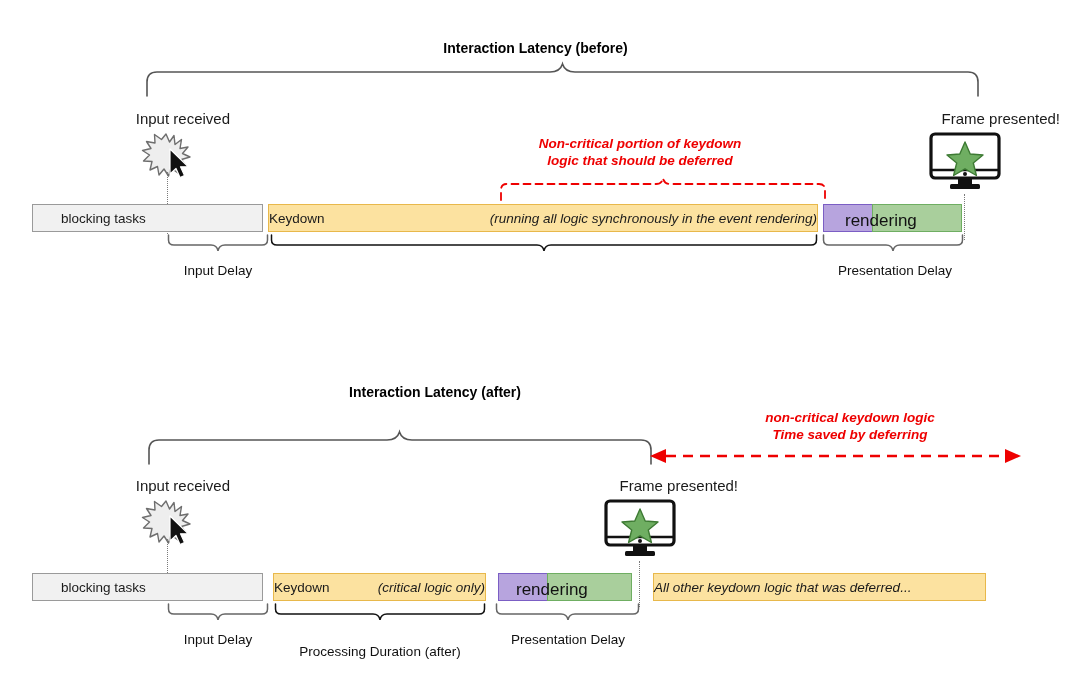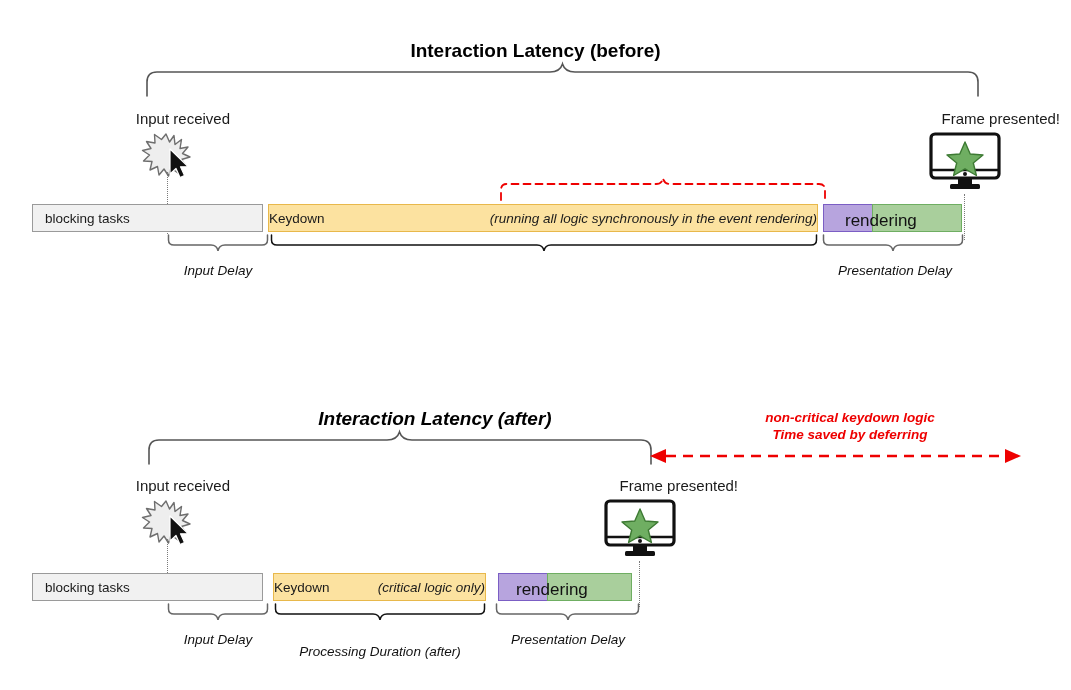--- a/index.html
+++ b/index.html
@@ -12,40 +12,39 @@
     height: 690px;
     position: relative;
     font-family: "Liberation Sans", sans-serif;
     color: #1a1a1a;
     overflow: hidden;
   }
   .stage { position: absolute; inset: 0; }
   .abs { position: absolute; }
 
   .diagram-title {
-    font-size: 19px;
+    font-size: 14px;
     font-weight: bold;
     color: #000000;
     text-align: center;
     white-space: nowrap;
   }
 
   .caption {
     font-size: 15px;
     color: #1a1a1a;
     text-align: right;
     white-space: nowrap;
   }
 
   .brace-label {
     font-size: 13.5px;
     color: #111111;
     text-align: center;
     white-space: nowrap;
-    font-style: italic;
   }
 
   .redtext {
     font-size: 13.5px;
     font-weight: bold;
     font-style: italic;
     color: #ee0000;
     text-align: center;
     line-height: 1.25;
     white-space: nowrap;
@@ -58,21 +57,21 @@
     border-style: solid;
     display: flex;
     align-items: center;
     font-size: 13.5px;
     white-space: nowrap;
     overflow: visible;
   }
   .bar-blocking {
     background: #f1f1f1;
     border-color: #9a9a9a;
-    padding-left: 12px;
+    padding-left: 28px;
   }
   .bar-yellow {
     background: #fce2a0;
     border-color: #e8b84b;
     justify-content: space-between;
   }
   .bar-purple {
     background: #b7a4de;
     border-color: #7b5ec4;
   }
@@ -127,20 +126,24 @@
     <rect x="3" y="2" width="68" height="44" rx="4" ry="4" fill="#ffffff" stroke="#111111" stroke-width="3.2"></rect>
     <line x1="3" y1="38" x2="71" y2="38" stroke="#111111" stroke-width="2.6"></line>
     <circle cx="37" cy="42" r="2" fill="#111111"></circle>
     <rect x="30" y="46" width="14" height="6" fill="#111111"></rect>
     <rect x="22" y="52" width="30" height="5" rx="1.5" fill="#111111"></rect>
     <path d="M37,10 L42.2,22 L55,23 L45.3,31 L48.4,43.5 L37,36.8 L25.6,43.5 L28.7,31 L19,23 L31.8,22 Z" fill="#6fae62" stroke="#3d7a33" stroke-width="1.4" stroke-linejoin="round"></path>
   </svg>
 
   <div class="abs vdots" style="left:964px; top:194px; height:46px;"></div>
 
+  <div class="abs redtext" style="left:440px; top:136px; width:400px;">
+    <div>Non-critical portion of keydown</div>
+    <div>logic that should be deferred</div>
+  </div>
 
   <svg class="abs" style="left:498px; top:180px;" width="330" height="22" viewBox="0 0 330 22">
     <path d="M3,20 L3,10 Q3,4 9,4 L158,4 Q164,4 165,-2 Q166,4 172,4 L321,4 Q327,4 327,10 L327,20" fill="none" stroke="#ee0000" stroke-width="1.8" stroke-linecap="round" stroke-dasharray="7 5"></path>
   </svg>
 
   <div class="abs bar bar-blocking" style="left:32px; top:204px; width:231px;">
     <span>blocking tasks</span>
   </div>
 
   <div class="abs bar bar-yellow" style="left:268px; top:204px; width:550px;">
@@ -161,21 +164,21 @@
 
   <svg class="abs" style="left:270px; top:234px;" width="548" height="20" viewBox="0 0 548 20">
     <path d="M1.5,1 L1.5,6 Q1.5,11 7,11 L267,11 Q273,11 274,17 Q275,11 281,11 L541,11 Q546.5,11 546.5,6 L546.5,1" fill="none" stroke="#111111" stroke-width="1.5" stroke-linecap="round"></path>
   </svg>
 
   <svg class="abs" style="left:822px; top:234px;" width="143" height="20" viewBox="0 0 143 20">
     <path d="M1.5,1 L1.5,6 Q1.5,11 7,11 L64,11 Q70,11 71,17 Q72,11 78,11 L135,11 Q140.5,11 140.5,6 L140.5,1" fill="none" stroke="#666666" stroke-width="1.5" stroke-linecap="round"></path>
   </svg>
   <div class="abs brace-label" style="left:810px; top:263px; width:170px;">Presentation Delay</div>
 
-  <div class="abs diagram-title" style="left:130px; top:408px; width:610px;font-style:italic;">Interaction Latency (after)</div>
+  <div class="abs diagram-title" style="left:130px; top:384px; width:610px;">Interaction Latency (after)</div>
 
   <svg class="abs" style="left:147px; top:438px;" width="506" height="28" viewBox="0 0 506 28">
     <path d="M2,26 L2,12 Q2,2 12,2 L240,2 Q250,2 252.5,-6 Q255,2 265,2 L494,2 Q504,2 504,12 L504,26" fill="none" stroke="#555555" stroke-width="1.6" stroke-linecap="round"></path>
   </svg>
 
   <div class="abs redtext" style="left:690px; top:410px; width:320px;">
     <div>non-critical keydown logic</div>
     <div>Time saved by deferring</div>
   </div>
 
@@ -218,20 +221,23 @@
     <span>Keydown </span>
     <em>(critical logic only)</em>
   </div>
 
   <div class="abs bar bar-purple" style="left:498px; top:573px; width:50px;"></div>
 
   <div class="abs bar bar-green" style="left:547px; top:573px; width:85px;"></div>
 
   <div class="rendering-label" style="left:516px; top:580px;">rendering</div>
 
+  <div class="abs bar bar-yellow" style="left:653px; top:573px; width:333px;">
+    <em>All other keydown logic that was deferred...</em>
+  </div>
 
   <svg class="abs" style="left:167px; top:603px;" width="102" height="20" viewBox="0 0 102 20">
     <path d="M1.5,1 L1.5,6 Q1.5,11 7,11 L44,11 Q50,11 51,17 Q52,11 58,11 L95,11 Q100.5,11 100.5,6 L100.5,1" fill="none" stroke="#666666" stroke-width="1.5" stroke-linecap="round"></path>
   </svg>
   <div class="abs brace-label" style="left:150px; top:632px; width:136px;">Input Delay</div>
 
   <svg class="abs" style="left:274px; top:603px;" width="212" height="20" viewBox="0 0 212 20">
     <path d="M1.5,1 L1.5,6 Q1.5,11 7,11 L99,11 Q105,11 106,17 Q107,11 113,11 L205,11 Q210.5,11 210.5,6 L210.5,1" fill="none" stroke="#111111" stroke-width="1.5" stroke-linecap="round"></path>
   </svg>
   <div class="abs brace-label" style="left:285px; top:632px; width:190px;margin-top:12px;">Processing Duration (after)</div>

